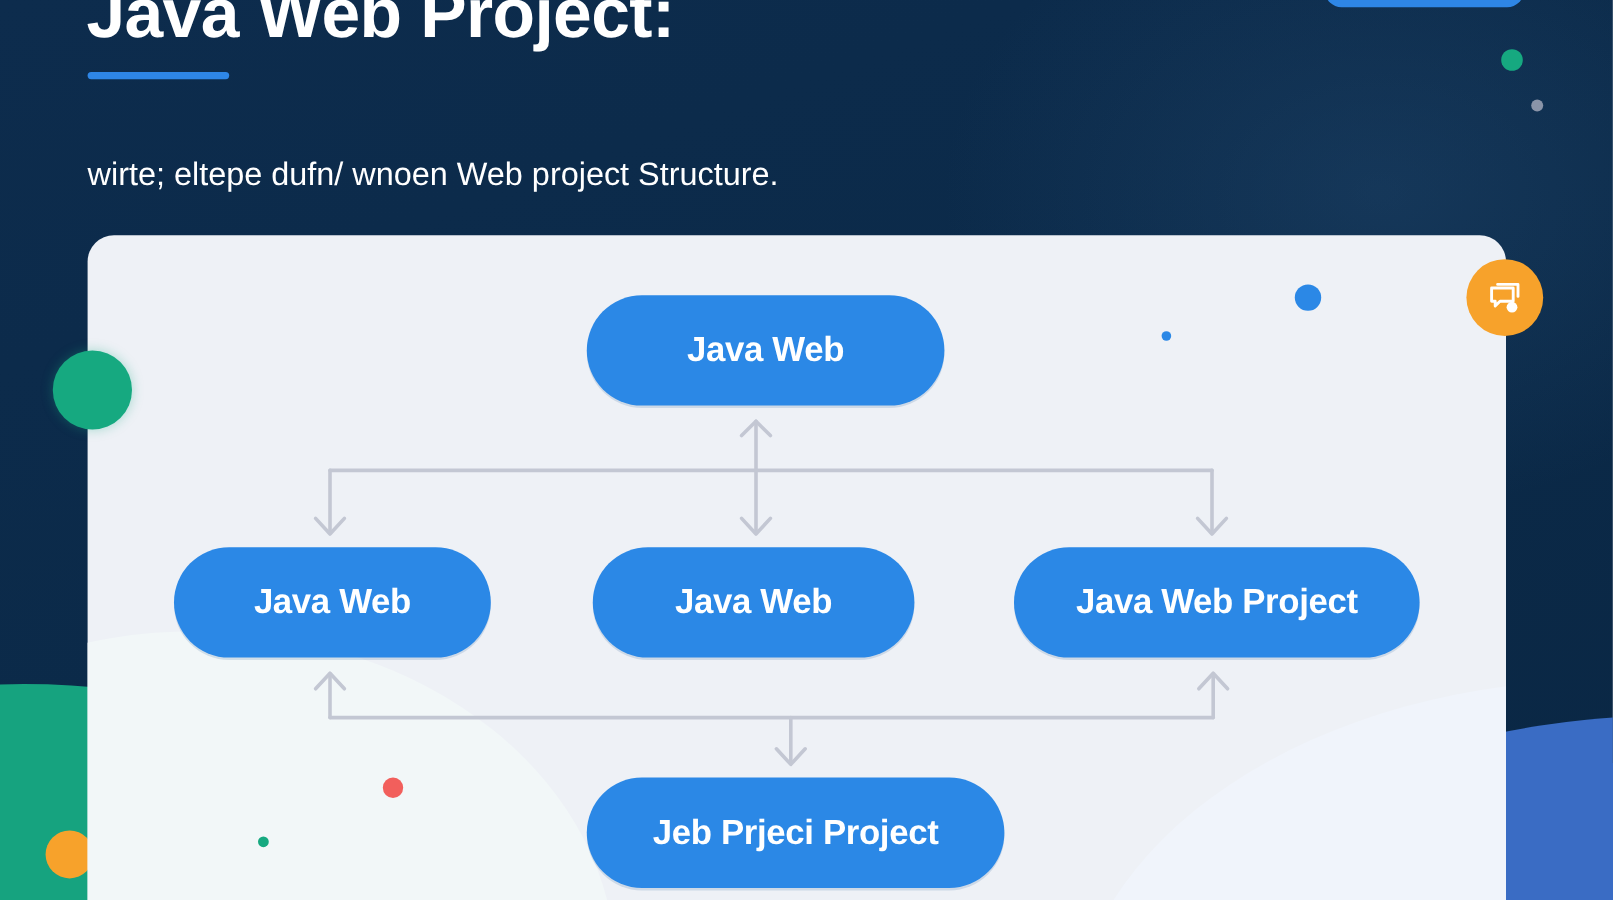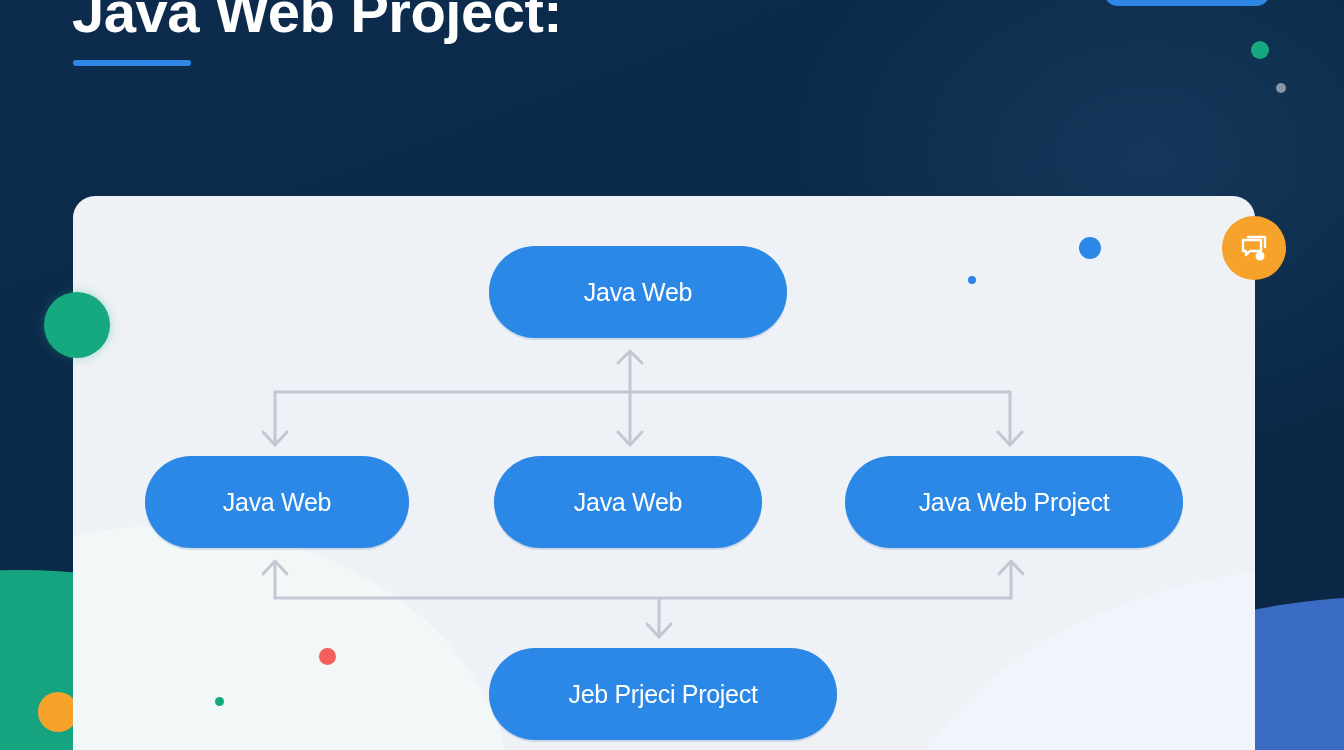--- a/index.html
+++ b/index.html
@@ -30,21 +30,21 @@
   .card-swoosh{
     position:absolute;left:-260px;top:330px;width:700px;height:560px;border-radius:50%;
     background:#f2f7f8;
   }
   .card-swoosh2{
     position:absolute;left:820px;top:370px;width:900px;height:600px;border-radius:50%;
     background:#f0f4fb;
   }
   .node{
     position:absolute;height:92px;border-radius:46px;background:#2b88e6;
-    color:#ffffff;font-family:"Liberation Sans",sans-serif;font-weight:400;font-size:25px;
+    color:#ffffff;font-family:"Liberation Sans",sans-serif;font-weight:700;font-size:29px;
     display:flex;align-items:center;justify-content:center;letter-spacing:-0.3px;
     box-shadow:0 2px 0 rgba(20,80,150,0.15);
   }
   svg.connectors{position:absolute;left:0;top:0;}
   .badge{
     position:absolute;left:1222px;top:216px;width:64px;height:64px;border-radius:50%;
     background:#f7a22b;display:flex;align-items:center;justify-content:center;
   }
 </style>
 </head>
@@ -56,20 +56,21 @@
 <div class="deco" style="left:1000px;top:596px;width:800px;height:400px;border-radius:50%;background:#3a6cc4;"></div>
 <div class="deco" style="left:38px;top:692px;width:40px;height:40px;border-radius:50%;background:#f7a22b;"></div>
 
 <div class="top-btn"></div>
 
 <h1 class="title">Java Web Project:</h1>
 <div class="title-underline"></div>
 
 <p class="subtitle">
   <br>
+  <span>wirte; eltepe dufn/ wnoen Web project Structure.</span>
 </p>
 
 <div class="card">
   <div class="card-swoosh"></div>
   <div class="card-swoosh2"></div>
 
   <div class="deco" style="left:1006px;top:41px;width:22px;height:22px;border-radius:50%;background:#2b88e6;"></div>
   <div class="deco" style="left:895px;top:80px;width:8px;height:8px;border-radius:50%;background:#2b88e6;"></div>
   <div class="deco" style="left:246px;top:452px;width:17px;height:17px;border-radius:50%;background:#f25f5c;"></div>
   <div class="deco" style="left:142px;top:501px;width:9px;height:9px;border-radius:50%;background:#16a980;"></div>

